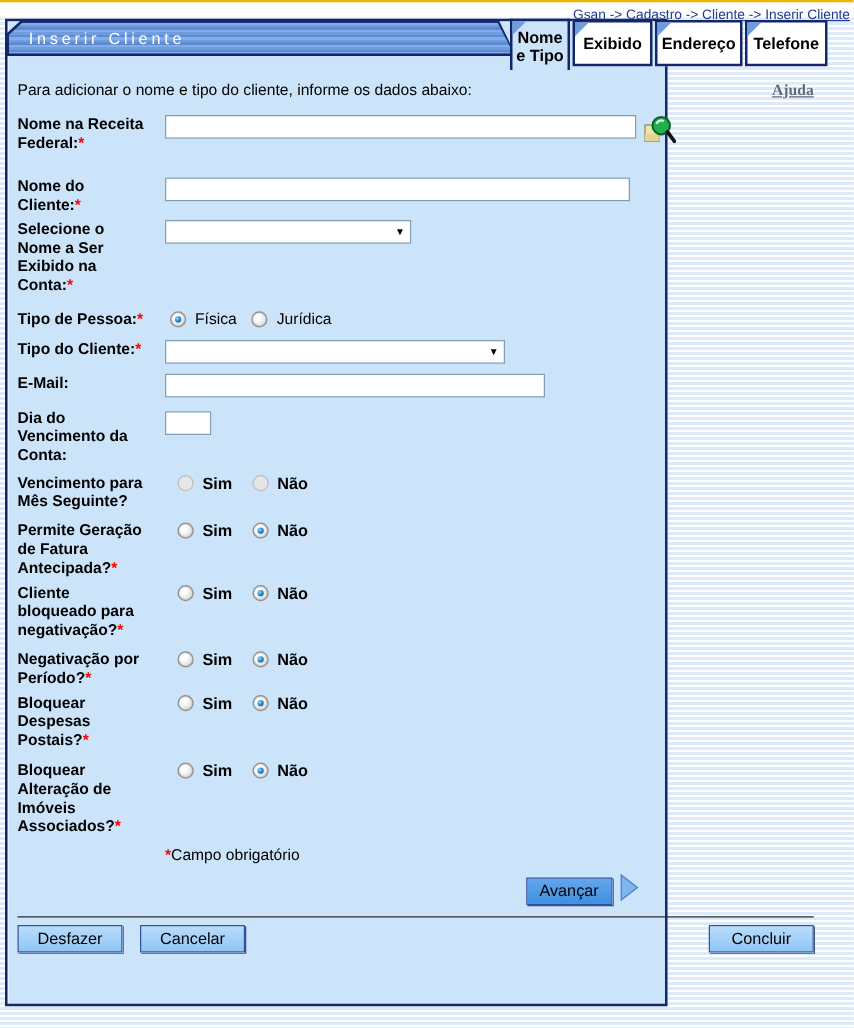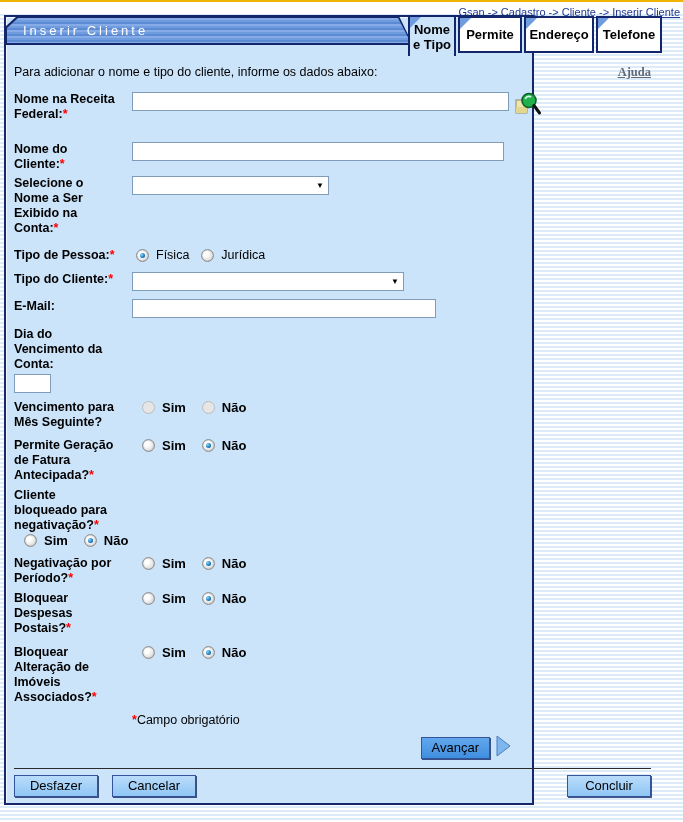--- a/index.html
+++ b/index.html
@@ -124,21 +124,21 @@
 <div class="panel">
 
   <div class="titlebar">
     <div class="titlebar-in">Inserir Cliente</div>
   </div>
 
   <div class="tab tab1 active">
     <span>Nome e Tipo</span>
   </div>
   <div class="tab tab2">
-    <span>Permite</span>
+    <span>Exibido</span>
   </div>
   <div class="tab tab3">
     <span>Endereço</span>
   </div>
   <div class="tab tab4">
     <span>Telefone</span>
   </div>
 
   <div class="content">
 
@@ -196,21 +196,21 @@
         <span></span>
         <span class="arr">▼</span>
       </div>
     </div>
 
     <div class="row" style="margin-bottom:9px;">
       <div class="lbl"><span>E-Mail:</span></div>
       <input class="ti" style="width: 304px;" value="">
     </div>
 
-    <div class="row" style="margin-bottom:7px;flex-direction:column;">
+    <div class="row" style="margin-bottom:7px;">
       <div class="lbl"><span>Dia do
 Vencimento da
 Conta:</span></div>
       <input class="ti mt2" style="width: 37px;" value="">
     </div>
 
     <div class="row vc" style="margin-bottom:8px;">
       <div class="lbl"><span>Vencimento para
 Mês Seguinte?</span></div>
       <div class="rg">
@@ -226,21 +226,21 @@
 de Fatura
 Antecipada?</span><span class="req">*</span></div>
       <div class="rg">
         <span class="radio"></span>
         <span class="rlbl">Sim</span>
         <span class="radio checked" style="margin-left:0;"></span>
         <span class="rlbl">Não</span>
       </div>
     </div>
 
-    <div class="row vc" style="margin-bottom:8px;flex-direction:column;">
+    <div class="row vc" style="margin-bottom:8px;">
       <div class="lbl"><span>Cliente
 bloqueado para
 negativação?</span><span class="req">*</span></div>
       <div class="rg">
         <span class="radio"></span>
         <span class="rlbl">Sim</span>
         <span class="radio checked" style="margin-left:0;"></span>
         <span class="rlbl">Não</span>
       </div>
     </div>

